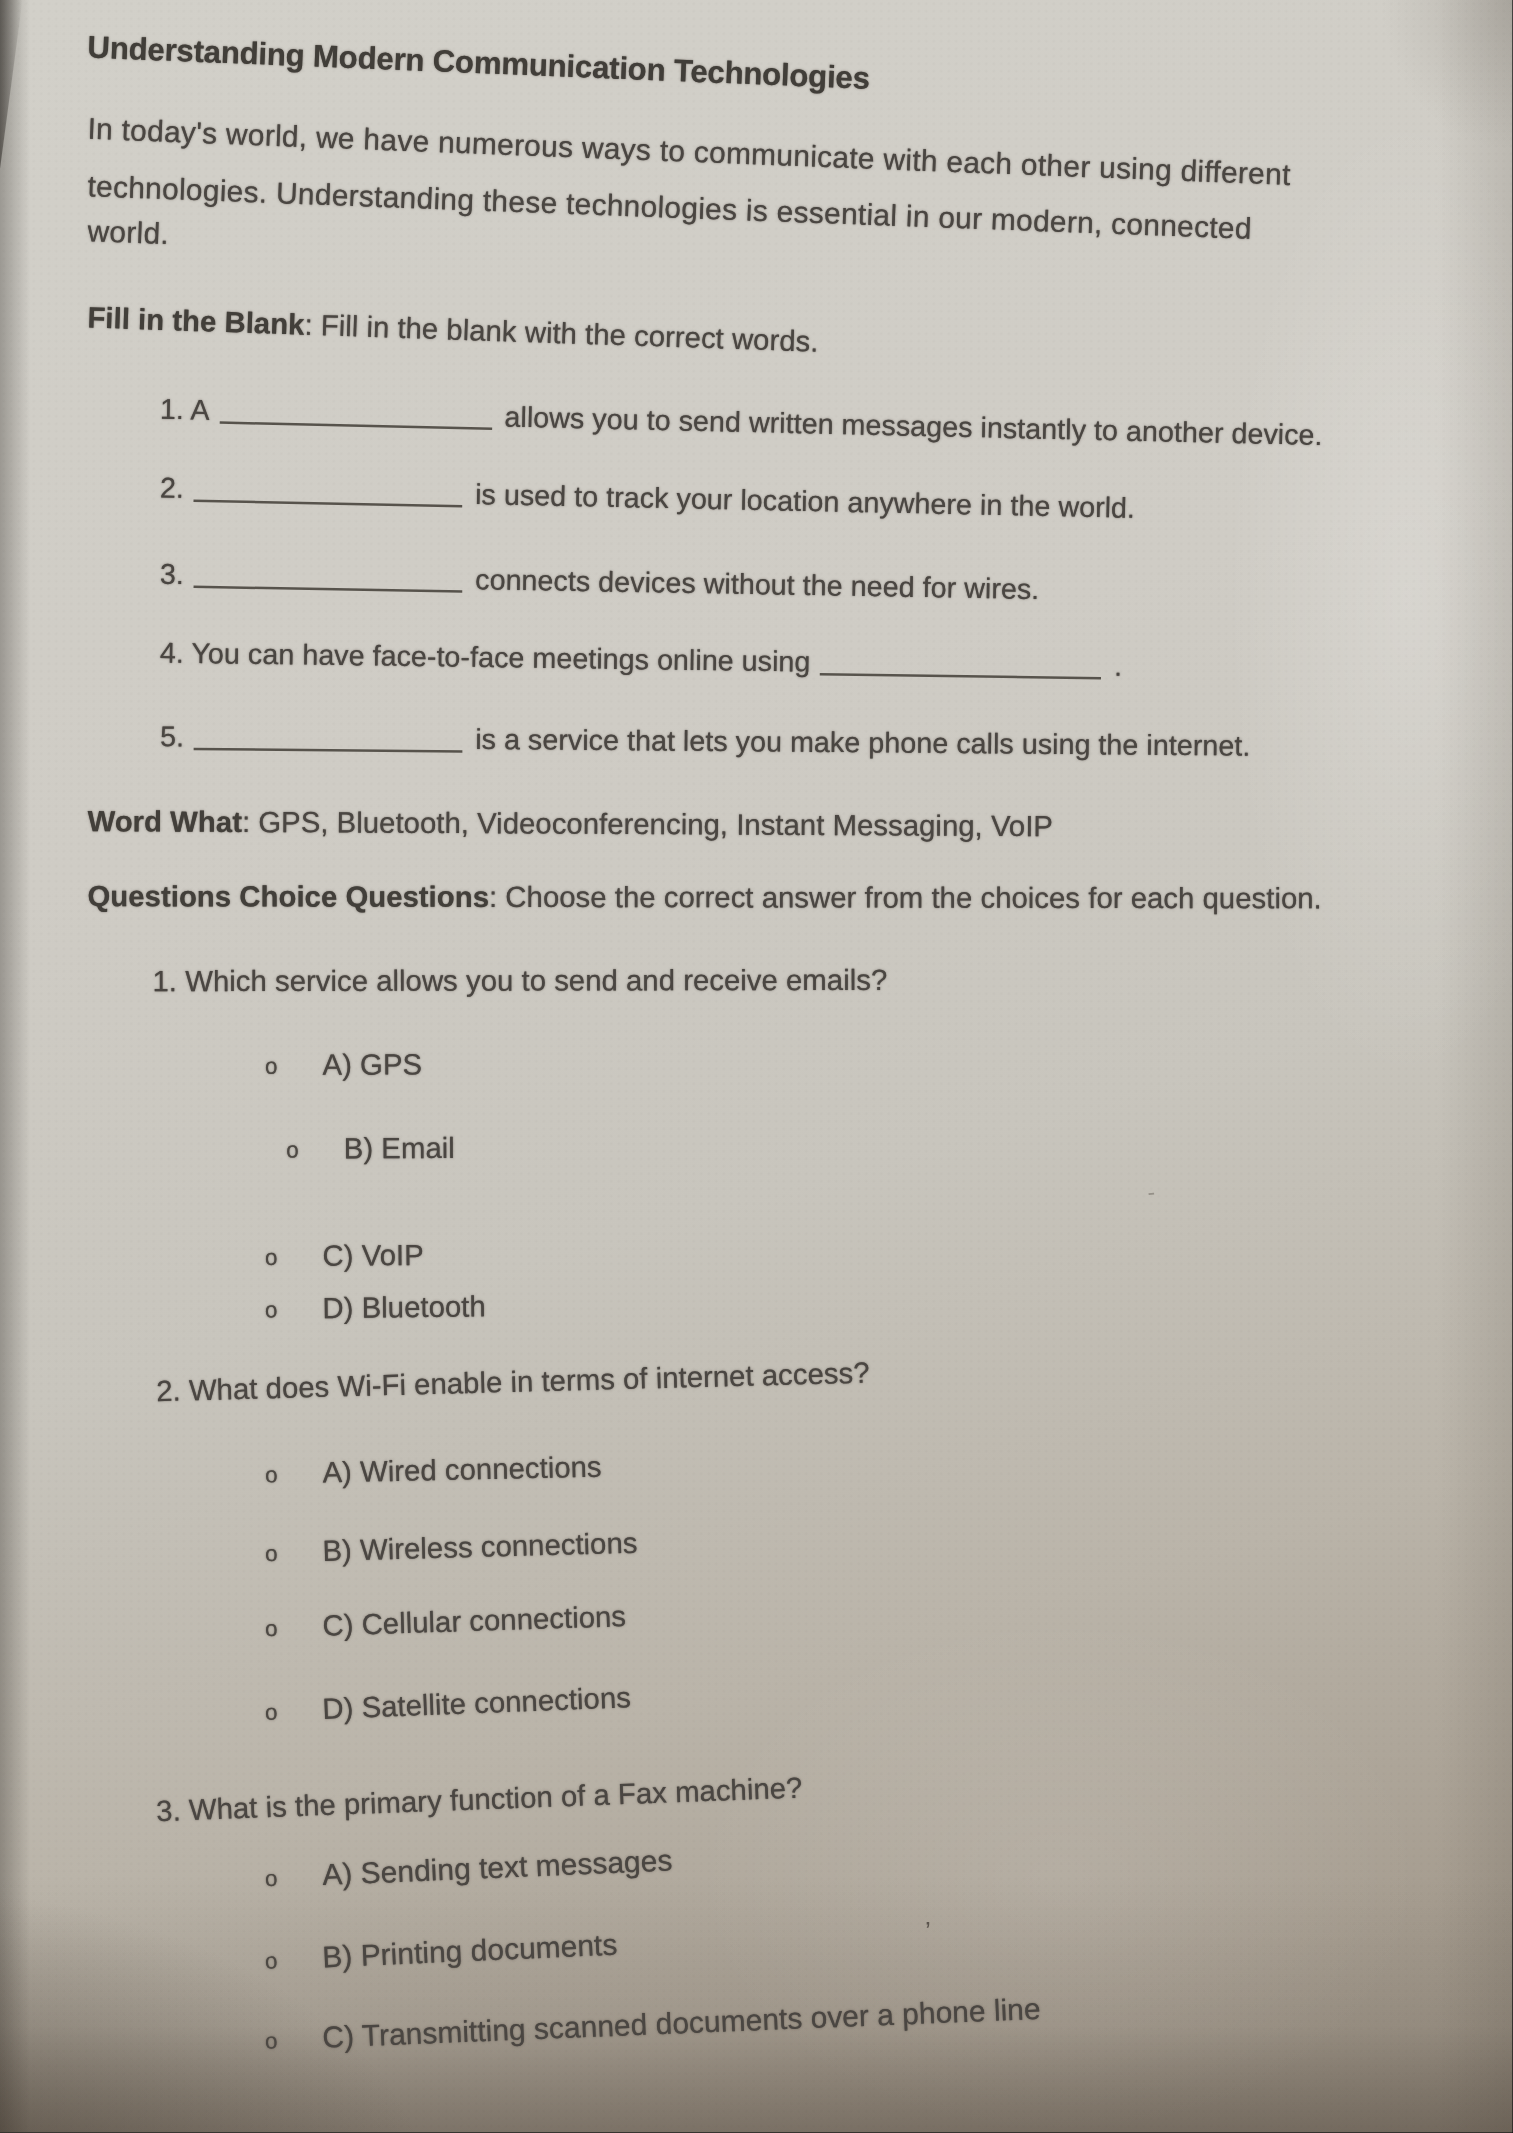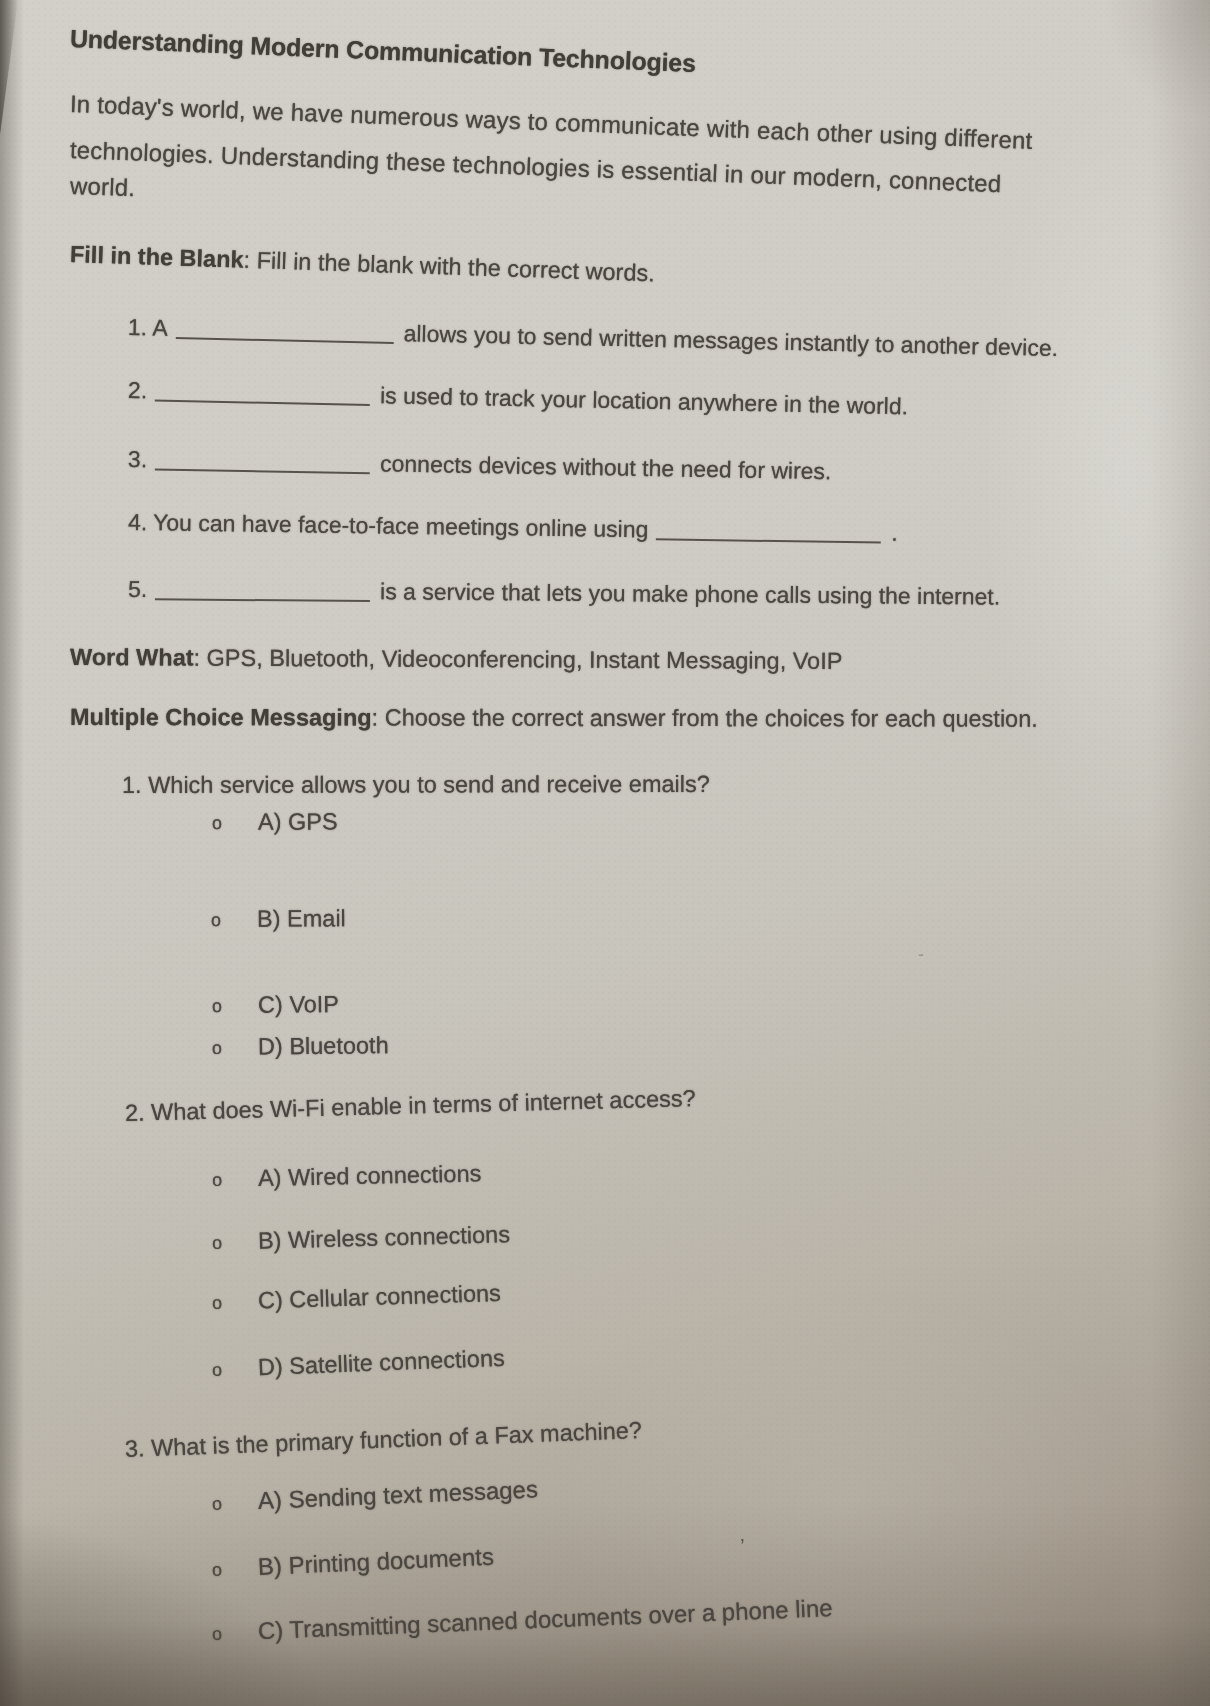--- a/index.html
+++ b/index.html
@@ -90,29 +90,29 @@
         <span>5.</span><span class="blank" style="width:215px"></span><span>is a service that lets you make phone calls using the internet.</span>
       </div>
 
       <div class="line head" style="left:70px;top:644px;transform:rotate(0.3deg)">
         <span class="bold">Word What</span><span>: GPS, Bluetooth, Videoconferencing, Instant Messaging, VoIP</span>
       </div>
     </div>
 
     <div>
       <div class="line head" style="left:70px;top:704px;transform:rotate(0.1deg)">
-        <span class="bold">Multiple Choice Messaging</span><span>: Choose the correct answer from the choices for each question.</span>
+        <span class="bold">Questions Choice Questions</span><span>: Choose the correct answer from the choices for each question.</span>
       </div>
 
       <div class="line q" style="left:122px;top:772px;transform:rotate(-0.1deg)">1. Which service allows you to send and receive emails?</div>
 
-      <div class="line opt" style="left:212px;top:809px;transform:rotate(-0.2deg)">
+      <div class="line opt" style="left:212px;top:839px;transform:rotate(-0.2deg)">
         <span class="bullet">o</span><span>A) GPS</span>
       </div>
-      <div class="line opt" style="left:211px;top:906px;transform:rotate(-0.3deg)">
+      <div class="line opt" style="left:229px;top:906px;transform:rotate(-0.3deg)">
         <span class="bullet">o</span><span>B) Email</span>
       </div>
       <div class="line opt" style="left:212px;top:992px;transform:rotate(-0.45deg)">
         <span class="bullet">o</span><span>C) VoIP</span>
       </div>
       <div class="line opt" style="left:212px;top:1034px;transform:rotate(-0.6deg)">
         <span class="bullet">o</span><span>D) Bluetooth</span>
       </div>
 
       <div class="line q" style="left:125px;top:1100px;transform:rotate(-1.5deg)">2. What does Wi-Fi enable in terms of internet access?</div>

